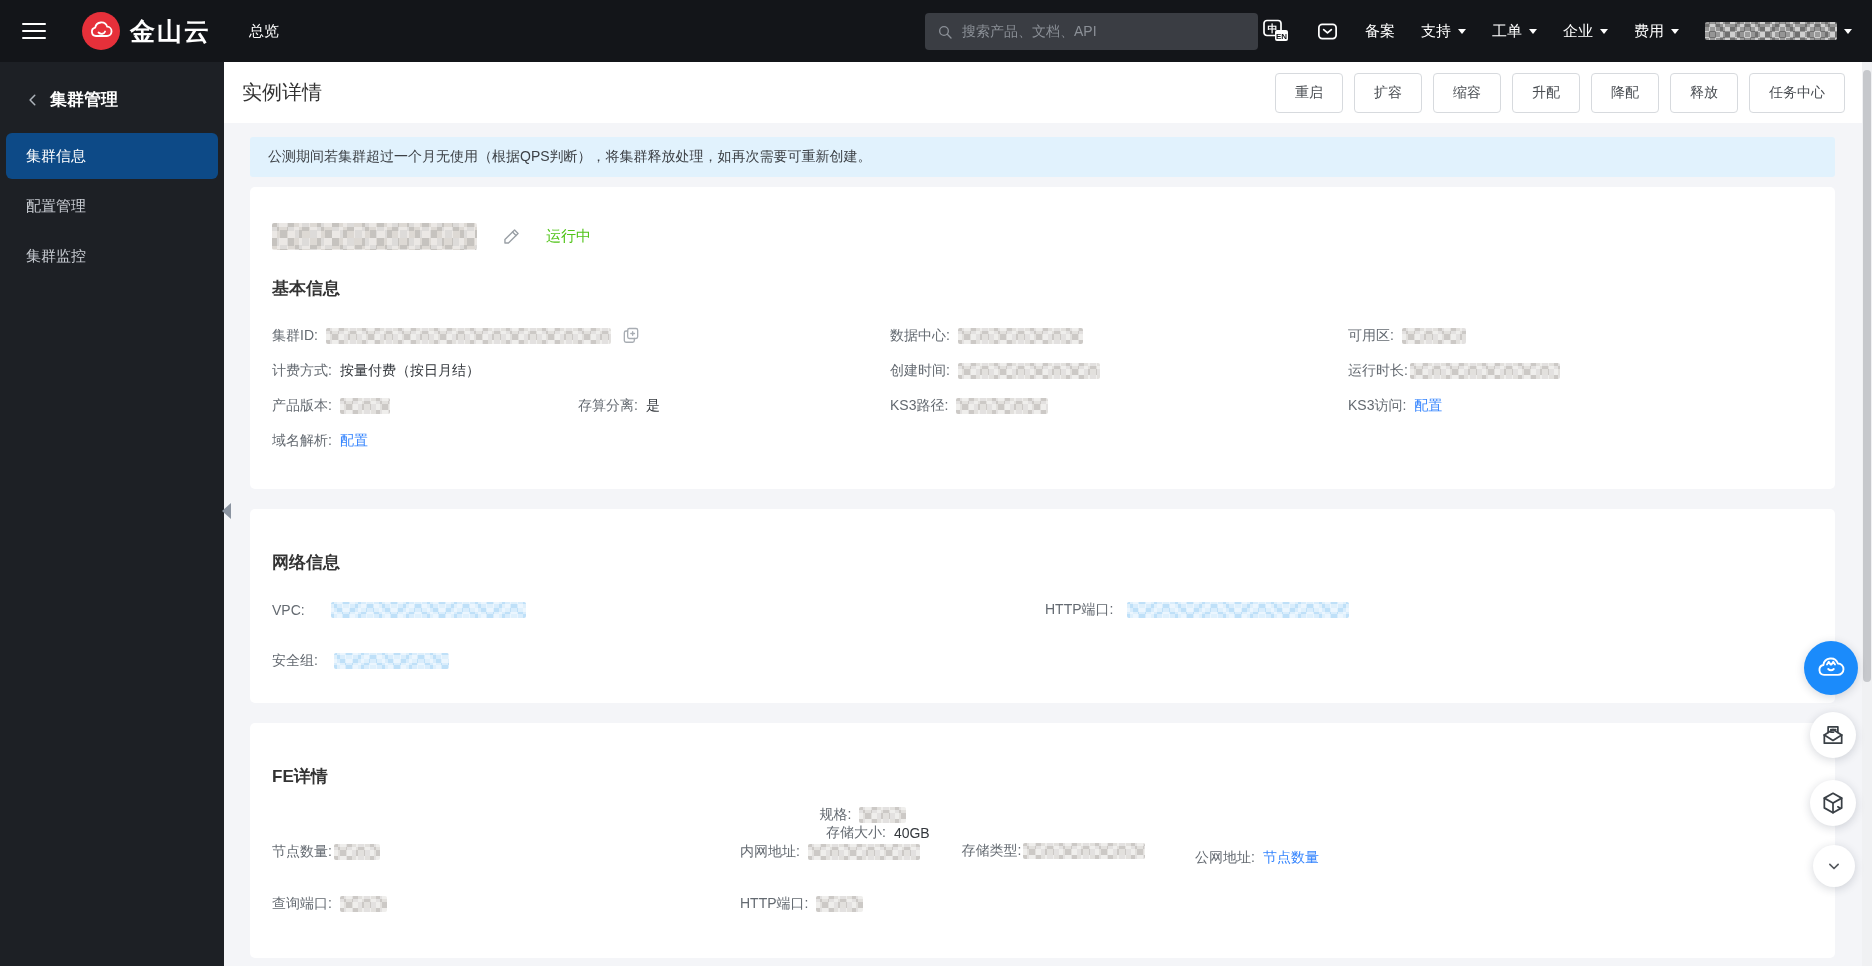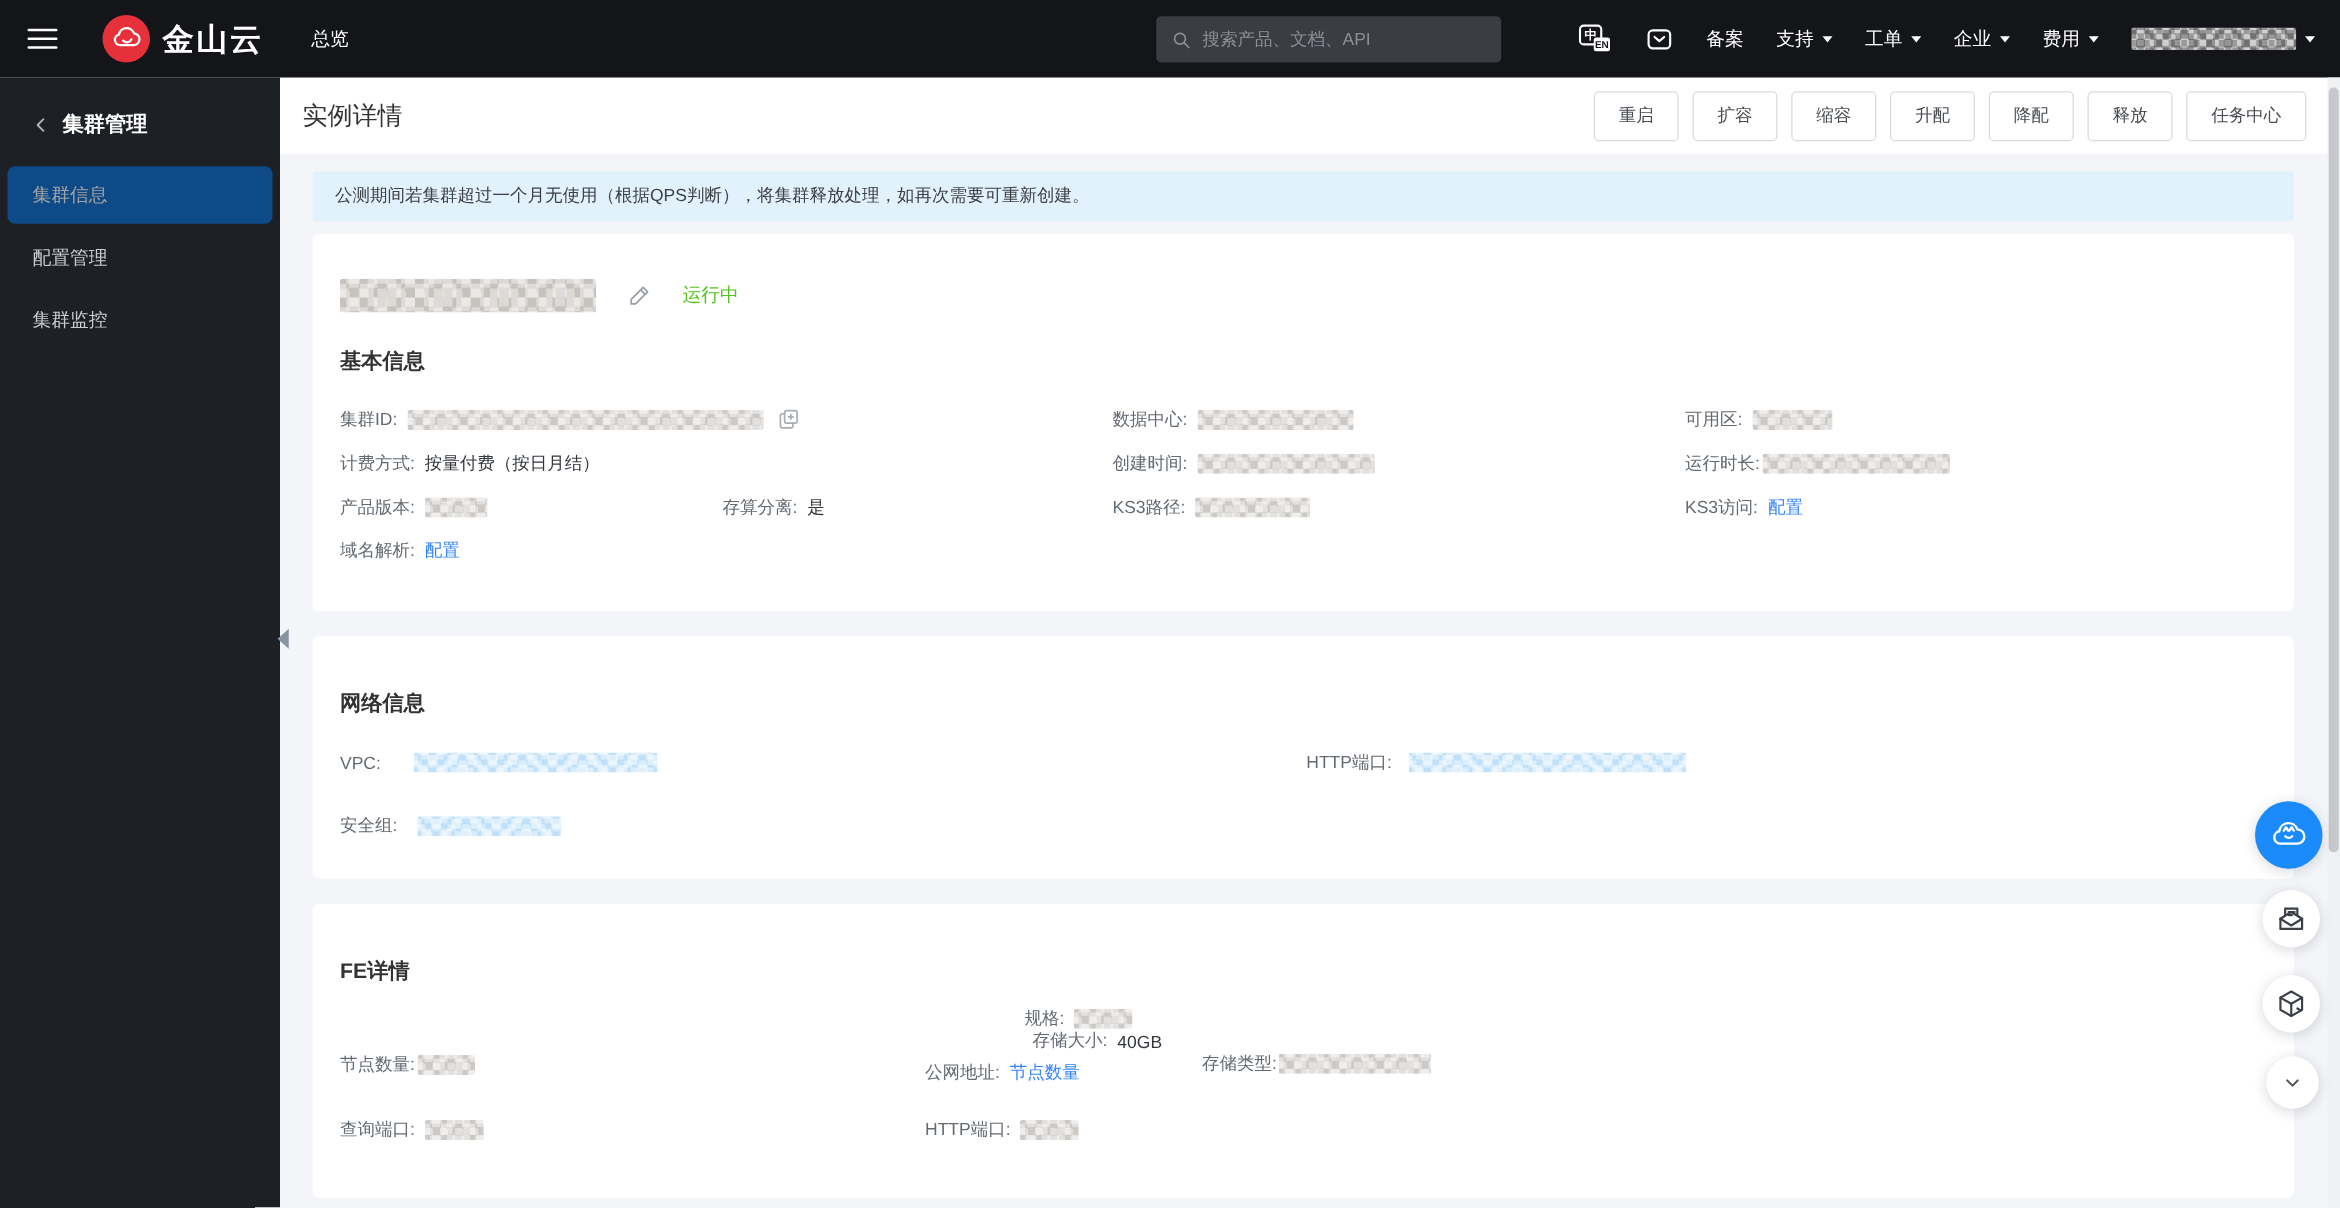--- a/index.html
+++ b/index.html
@@ -10,21 +10,21 @@
   
   .topbar { position:absolute; left:0; top:0; width:1872px; height:62px; background:#131519;
     display:flex; align-items:center; z-index:20; }
   .hamburger { width:24px; margin-left:22px; cursor:pointer; }
   .hamburger div { height:2.6px; background:#fff; border-radius:1px; margin:4.6px 0; }
   .logo { display:flex; align-items:center; margin-left:36px; }
   .logo-circle { width:38px; height:38px; border-radius:50%; background:#e6303a;
     display:flex; align-items:center; justify-content:center; }
   .logo-text { color:#fff; font-size:25px; font-weight:bold; margin-left:10px; letter-spacing:2px; }
   .overview { color:#fff; font-size:15px; margin-left:38px; cursor:pointer; text-decoration:none; }
-  .search { position:absolute; left:925px; top:13px; width:276px; height:37px; background:#3a3d43;
+  .search { position:absolute; left:925px; top:13px; width:333px; height:37px; background:#3a3d43;
     border-radius:4px; display:flex; align-items:center; padding:0 12px; cursor:text; }
   .search .ph { color:#8b9097; font-size:14px; margin-left:9px; }
   .top-right { position:absolute; right:20px; top:0; height:62px; display:flex; align-items:center; gap:26px; }
   .top-icon { display:flex; align-items:center; cursor:pointer; }
   .nav-link { color:#fff; font-size:15px; text-decoration:none; display:flex; align-items:center; cursor:pointer; }
   .caret { width:0; height:0; border-left:4.5px solid transparent; border-right:4.5px solid transparent;
     border-top:5.5px solid #fff; margin-left:7px; display:inline-block; }
   .user-chip { display:flex; align-items:center; cursor:pointer; }
 
   
@@ -43,21 +43,21 @@
       repeating-conic-gradient(rgba(255,255,255,.4) 0% 25%, rgba(0,0,0,0) 0% 50%) 5px 4px/22px 22px,
       repeating-conic-gradient(#ddd9d4 0% 25%, #c6c3bf 0% 50%) 0 0/15px 15px; }
 
   
   .sidebar { position:absolute; left:0; top:62px; width:224px; bottom:0; background:#1d2025; z-index:10; }
   .sb-header { display:flex; align-items:center; padding:26px 0 0 26px; }
   .sb-title { color:#fff; font-size:17px; font-weight:bold; margin-left:10px; }
   .sb-list { margin-top:22px; }
   .sb-item { height:46px; margin:4px 6px; border-radius:6px; display:flex; align-items:center;
     padding-left:20px; color:#c8ccd2; font-size:15px; cursor:pointer; }
-  .sb-item.active { background:#0d4a87; color:#a3a3a3; }
+  .sb-item.active { background:#0d4a87; color:#ffffff; }
   .collapse-handle { position:absolute; left:222px; top:503px; width:0; height:0;
     border-top:8px solid transparent; border-bottom:8px solid transparent;
     border-right:9px solid #8a93a0; cursor:pointer; z-index:15; }
 
   
   .main { position:absolute; left:224px; top:62px; right:0; bottom:0; background:#f4f5f8; }
   .page-header { height:61px; background:#fff; display:flex; align-items:center; padding:0 27px 0 18px; }
   .page-title { font-size:20px; color:#333; font-weight:500; }
   .actions { margin-left:auto; display:flex; gap:11px; }
   .btn { height:40px; padding:0 19px; background:#fff; border:1px solid #d7dade; border-radius:4px;
@@ -330,20 +330,24 @@
         <div class="field">
           <span class="flabel">存储类型:</span>
           <span class="mosaic val" style="width:122px;margin-left:2px;"></span>
         </div>
       </div>
       <div class="frow" style="margin-top:16px;">
         <div class="field w-f1">
           <span class="flabel">节点数量:</span>
           <span class="mosaic val" style="width:46px;margin-left:2px;"></span>
         </div>
+        <div class="field w-f2">
+          <span class="flabel">内网地址:</span>
+          <span class="mosaic val" style="width:112px;"></span>
+        </div>
         <div class="field" style="margin-top:12px;">
           <span class="flabel">公网地址:</span>
           <a class="flink">节点数量</a>
         </div>
       </div>
       <div class="frow" style="margin-top:32px;">
         <div class="field w-f1">
           <span class="flabel">查询端口:</span>
           <span class="mosaic val" style="width:47px;"></span>
         </div>

